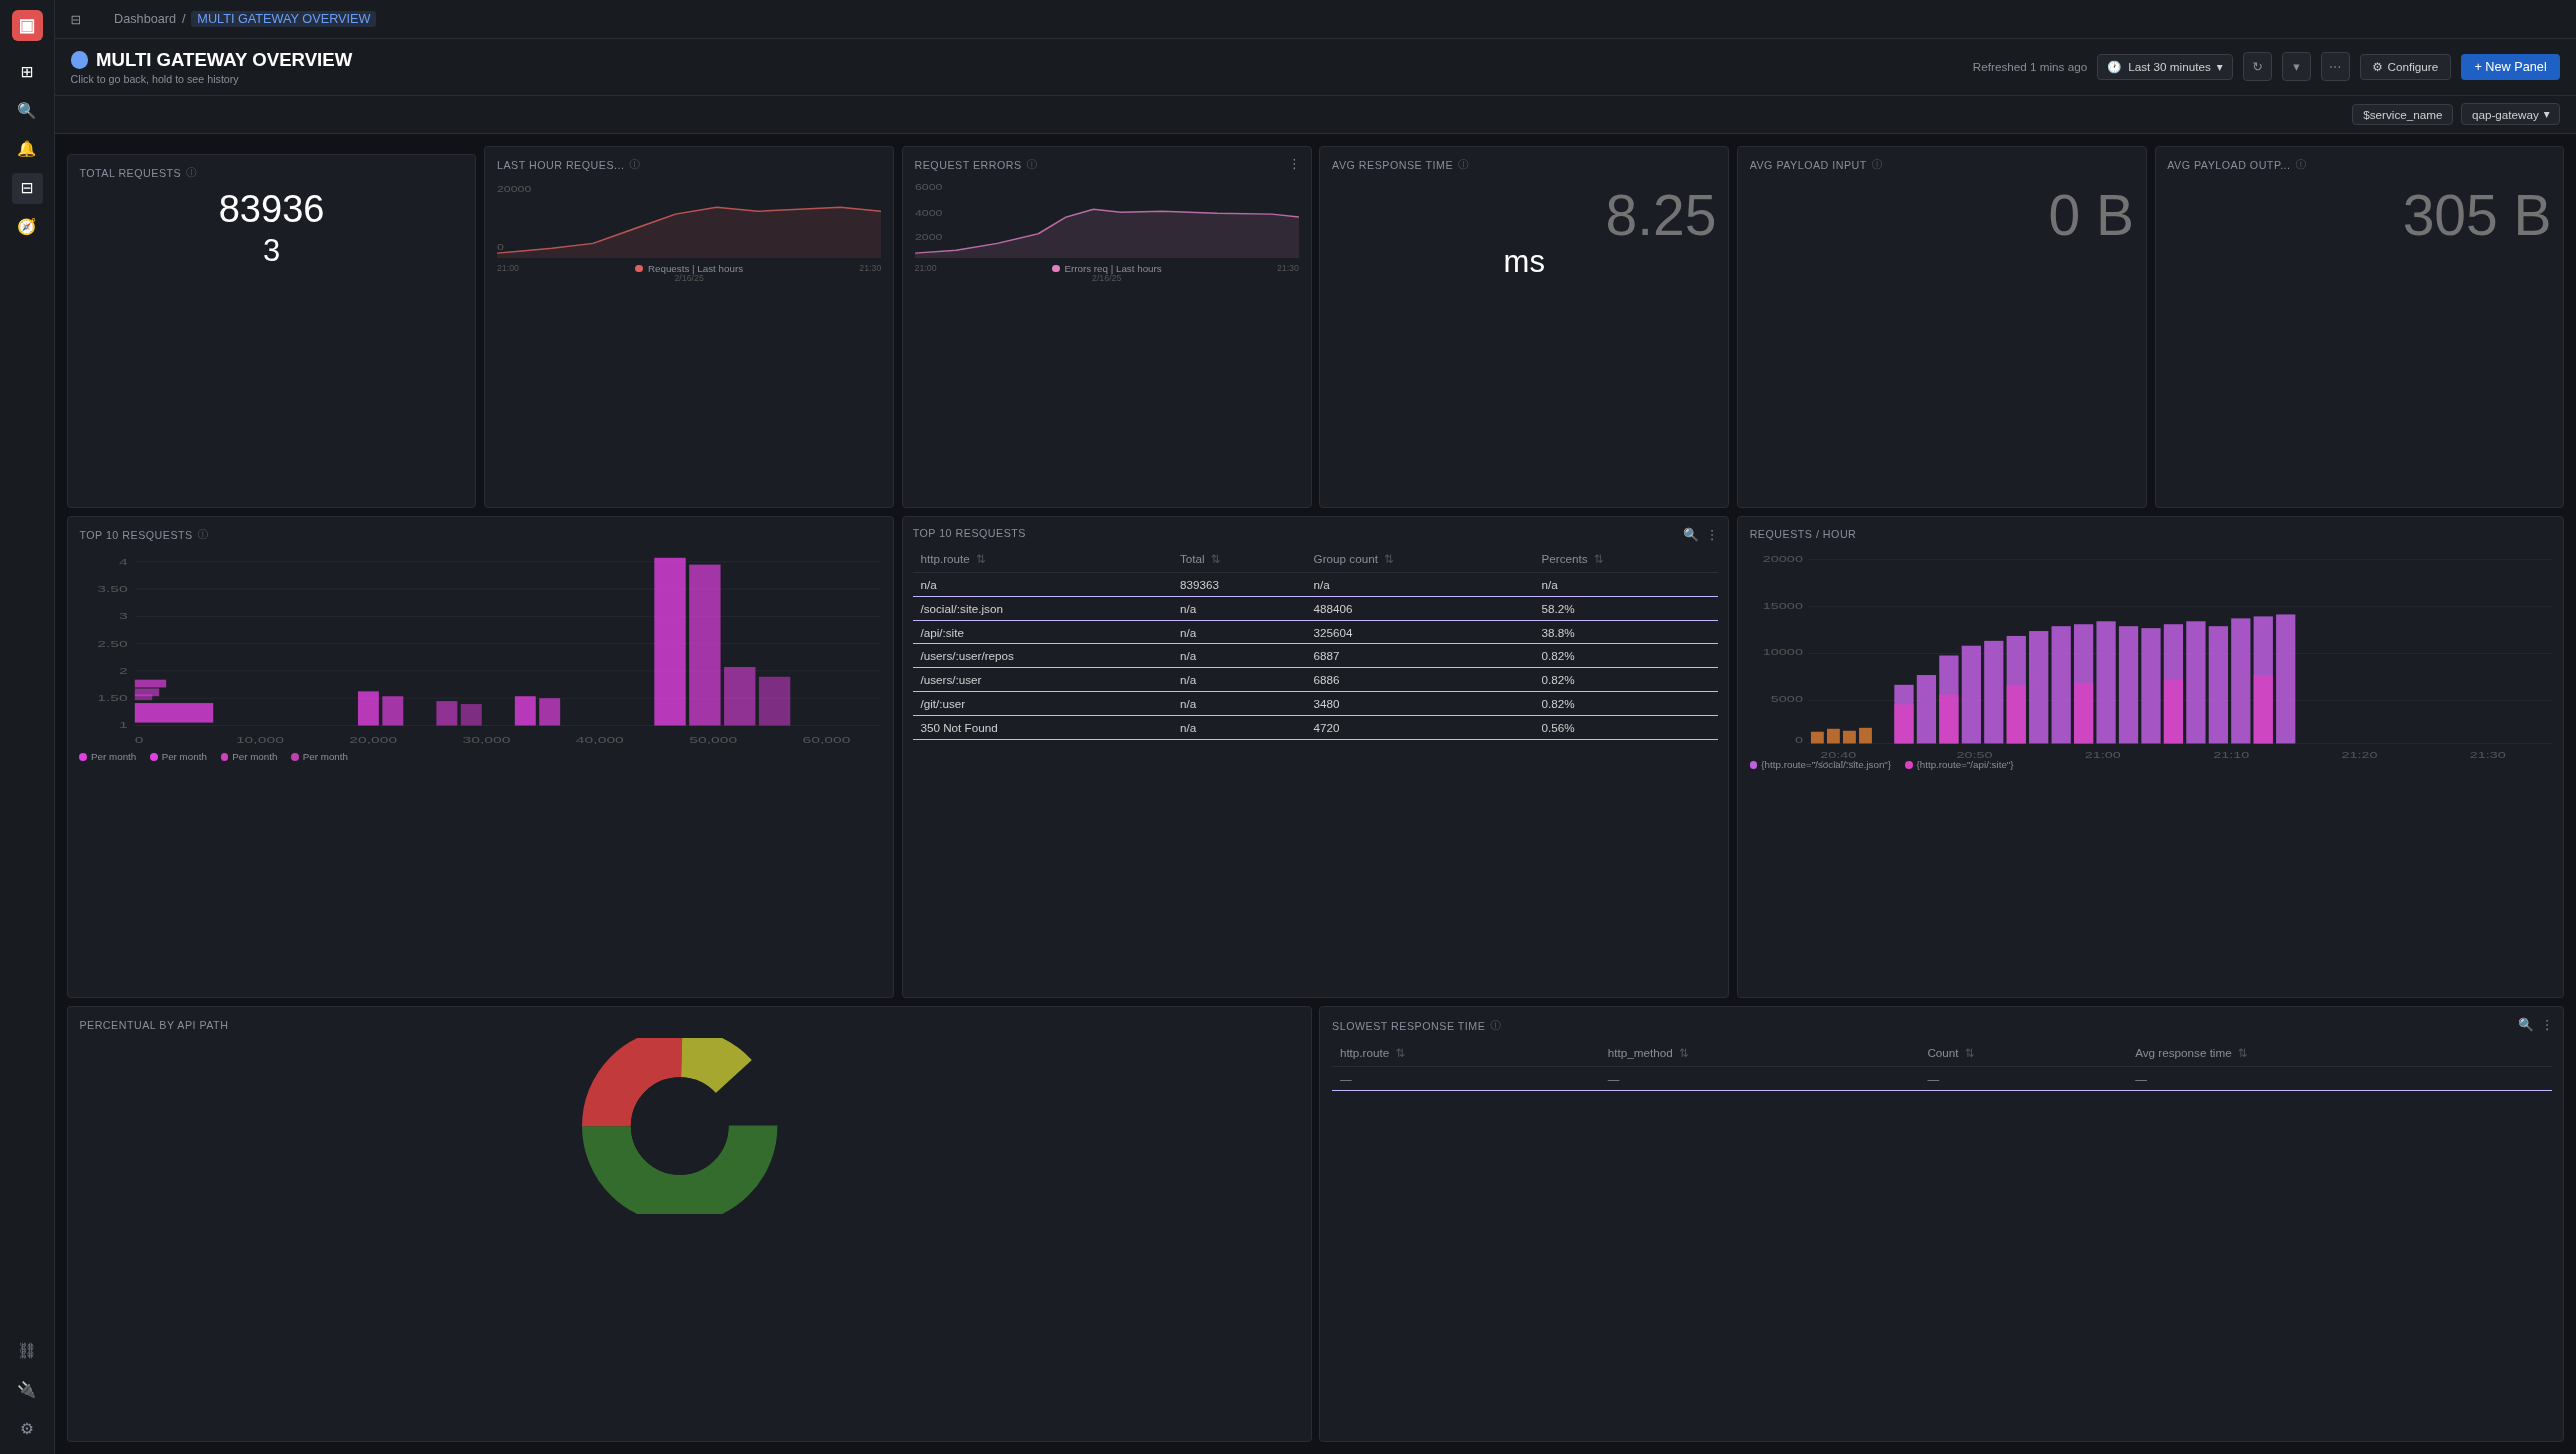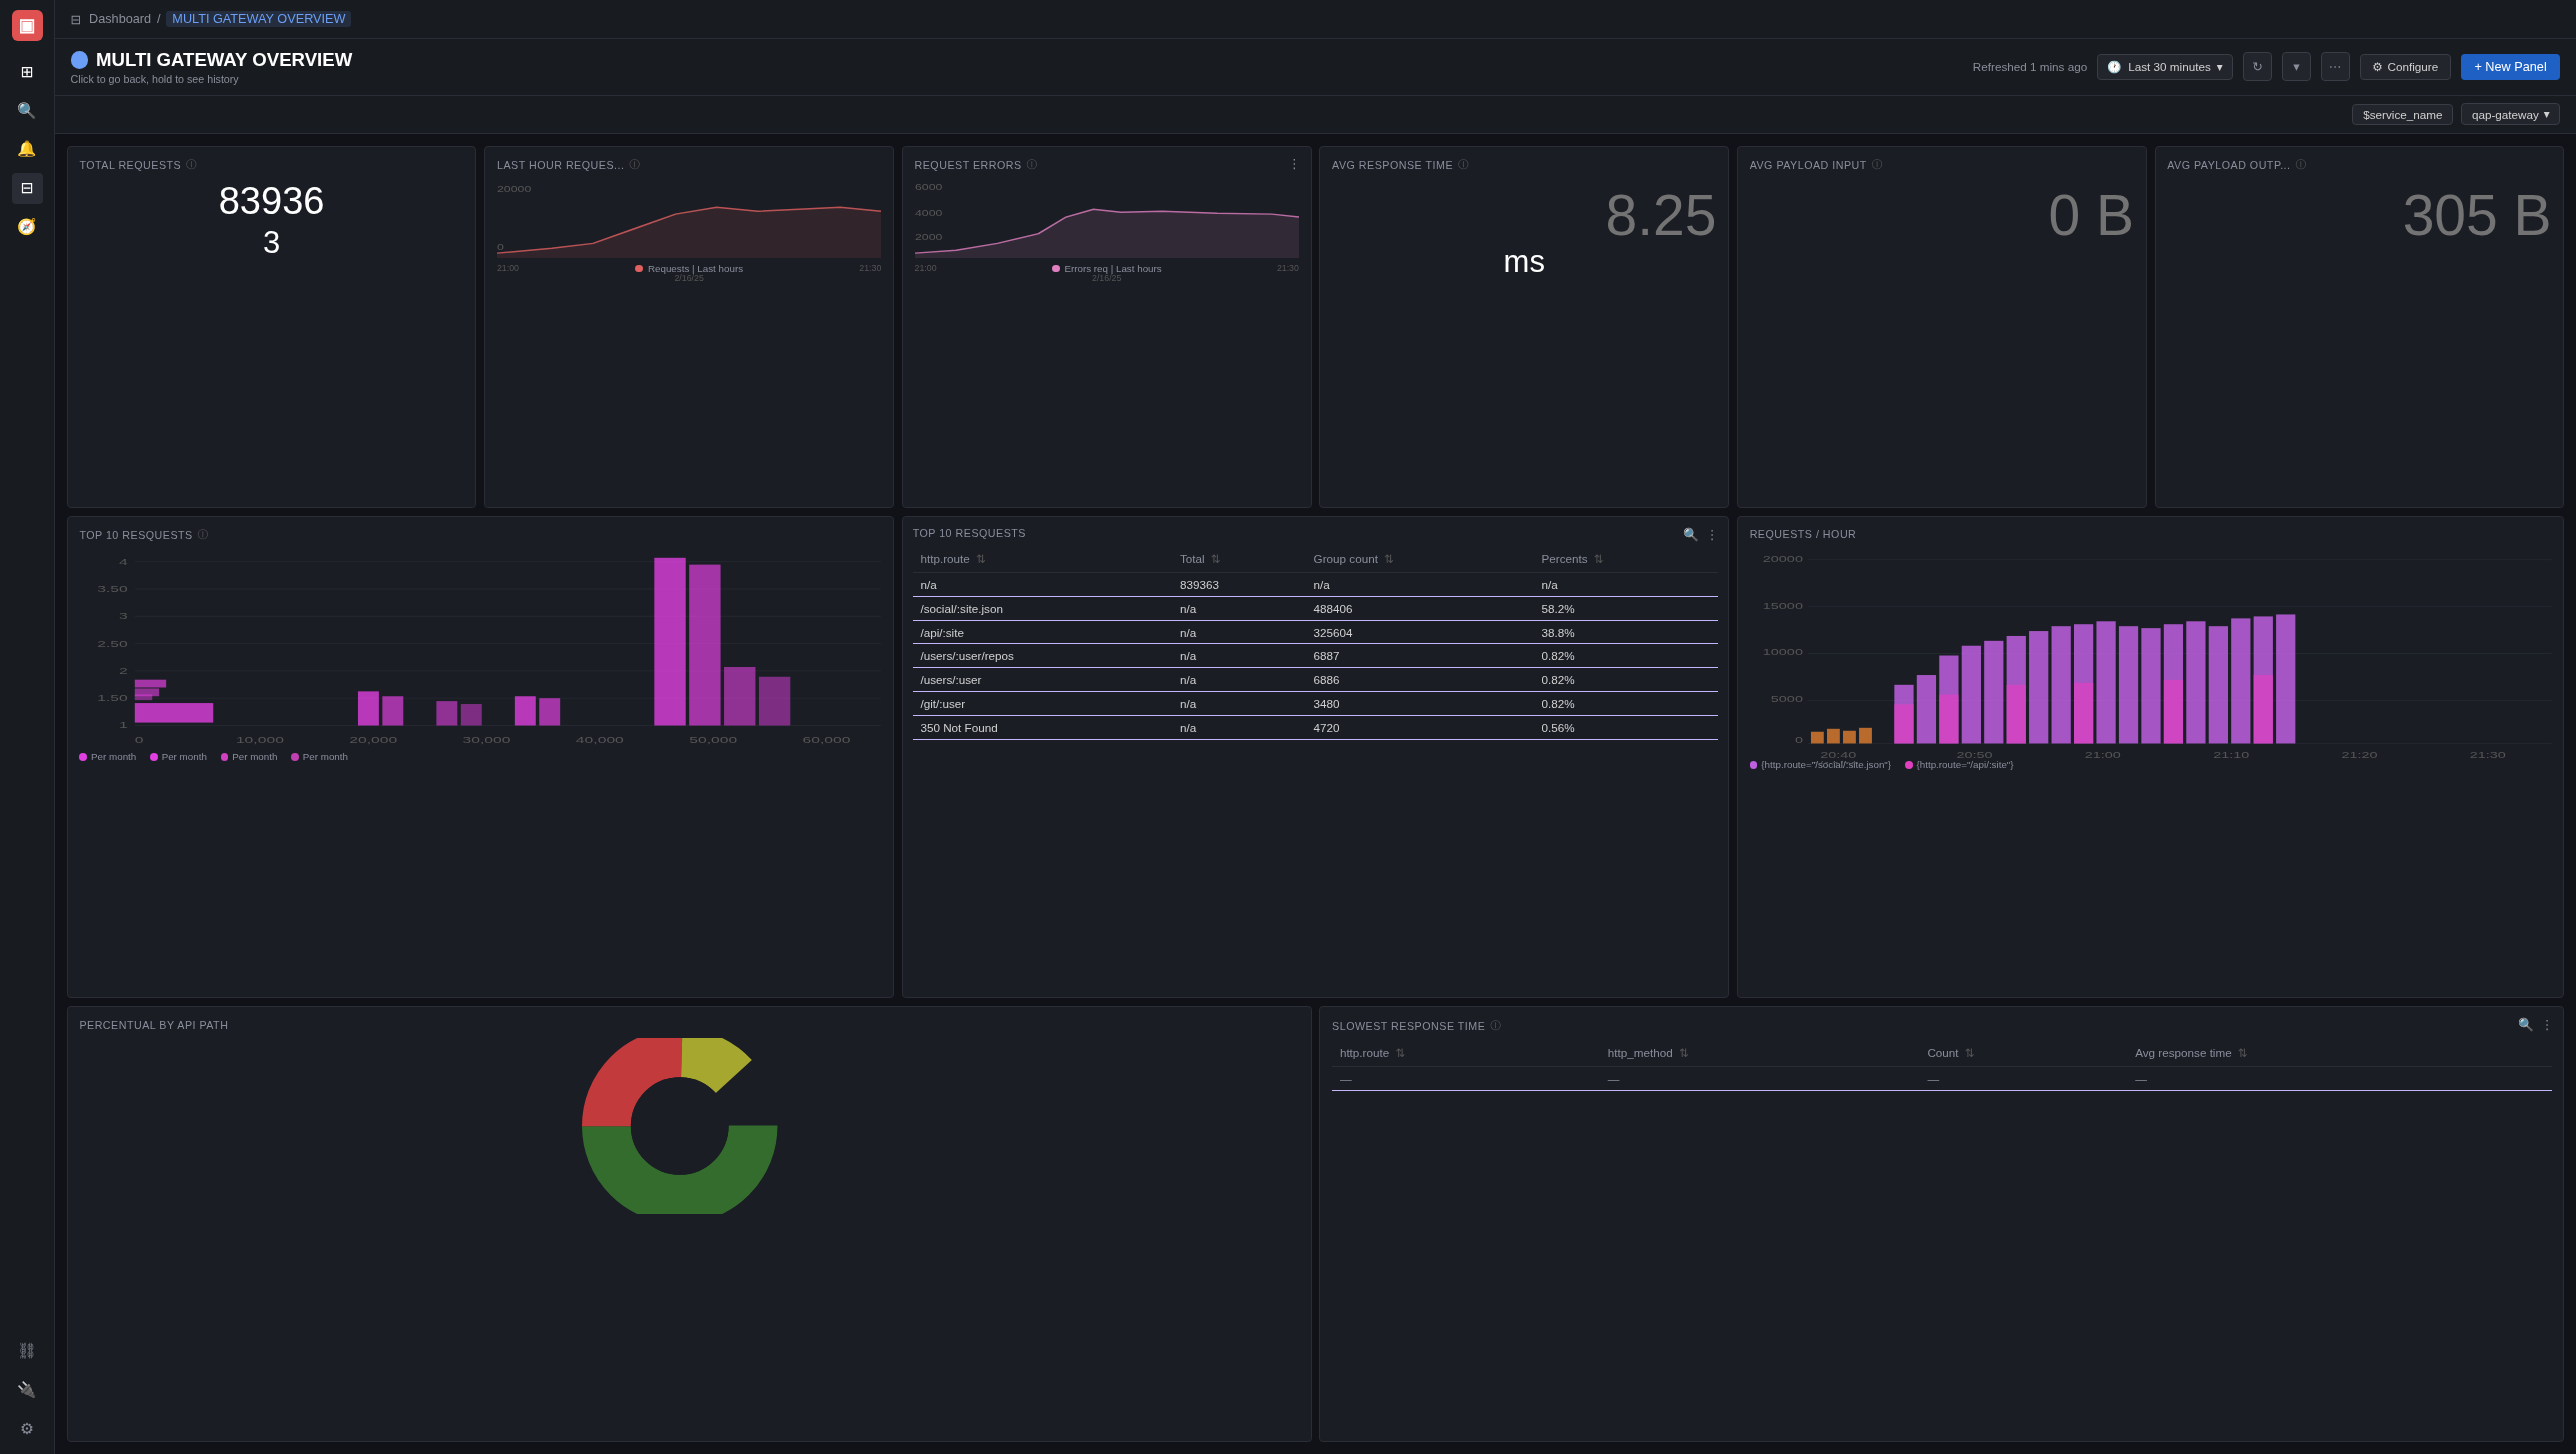--- a/index.html
+++ b/index.html
@@ -61,20 +61,21 @@
       align-items: center;
       gap: 7.8px;
       flex-shrink: 0;
     }
     .breadcrumb {
       display: flex;
       align-items: center;
       gap: 5.9px;
       color: #8a8e9b;
       font-size: 12.7px;
+      margin-left: 25px;
     }
     .dashboard-header {
       background: #181b1f;
       border-bottom: 1px solid #2a2d36;
       padding: 9.8px 15.6px;
       display: flex;
       align-items: center;
       justify-content: space-between;
       flex-shrink: 0;
     }
@@ -218,20 +219,21 @@
       position: absolute;
       top: 9.8px;
       right: 9.8px;
       color: #8a8e9b;
       cursor: pointer;
     }
     
     .panel-total-requests {
       grid-column: 1;
       grid-row: 1;
+      margin-top: 8px;
     }
     .big-number {
       font-size: 38px;
       font-weight: 300;
       color: #fff;
       line-height: 1;
       text-align: center;
       margin: 9.8px 0 4.9px;
     }
     .small-number {

